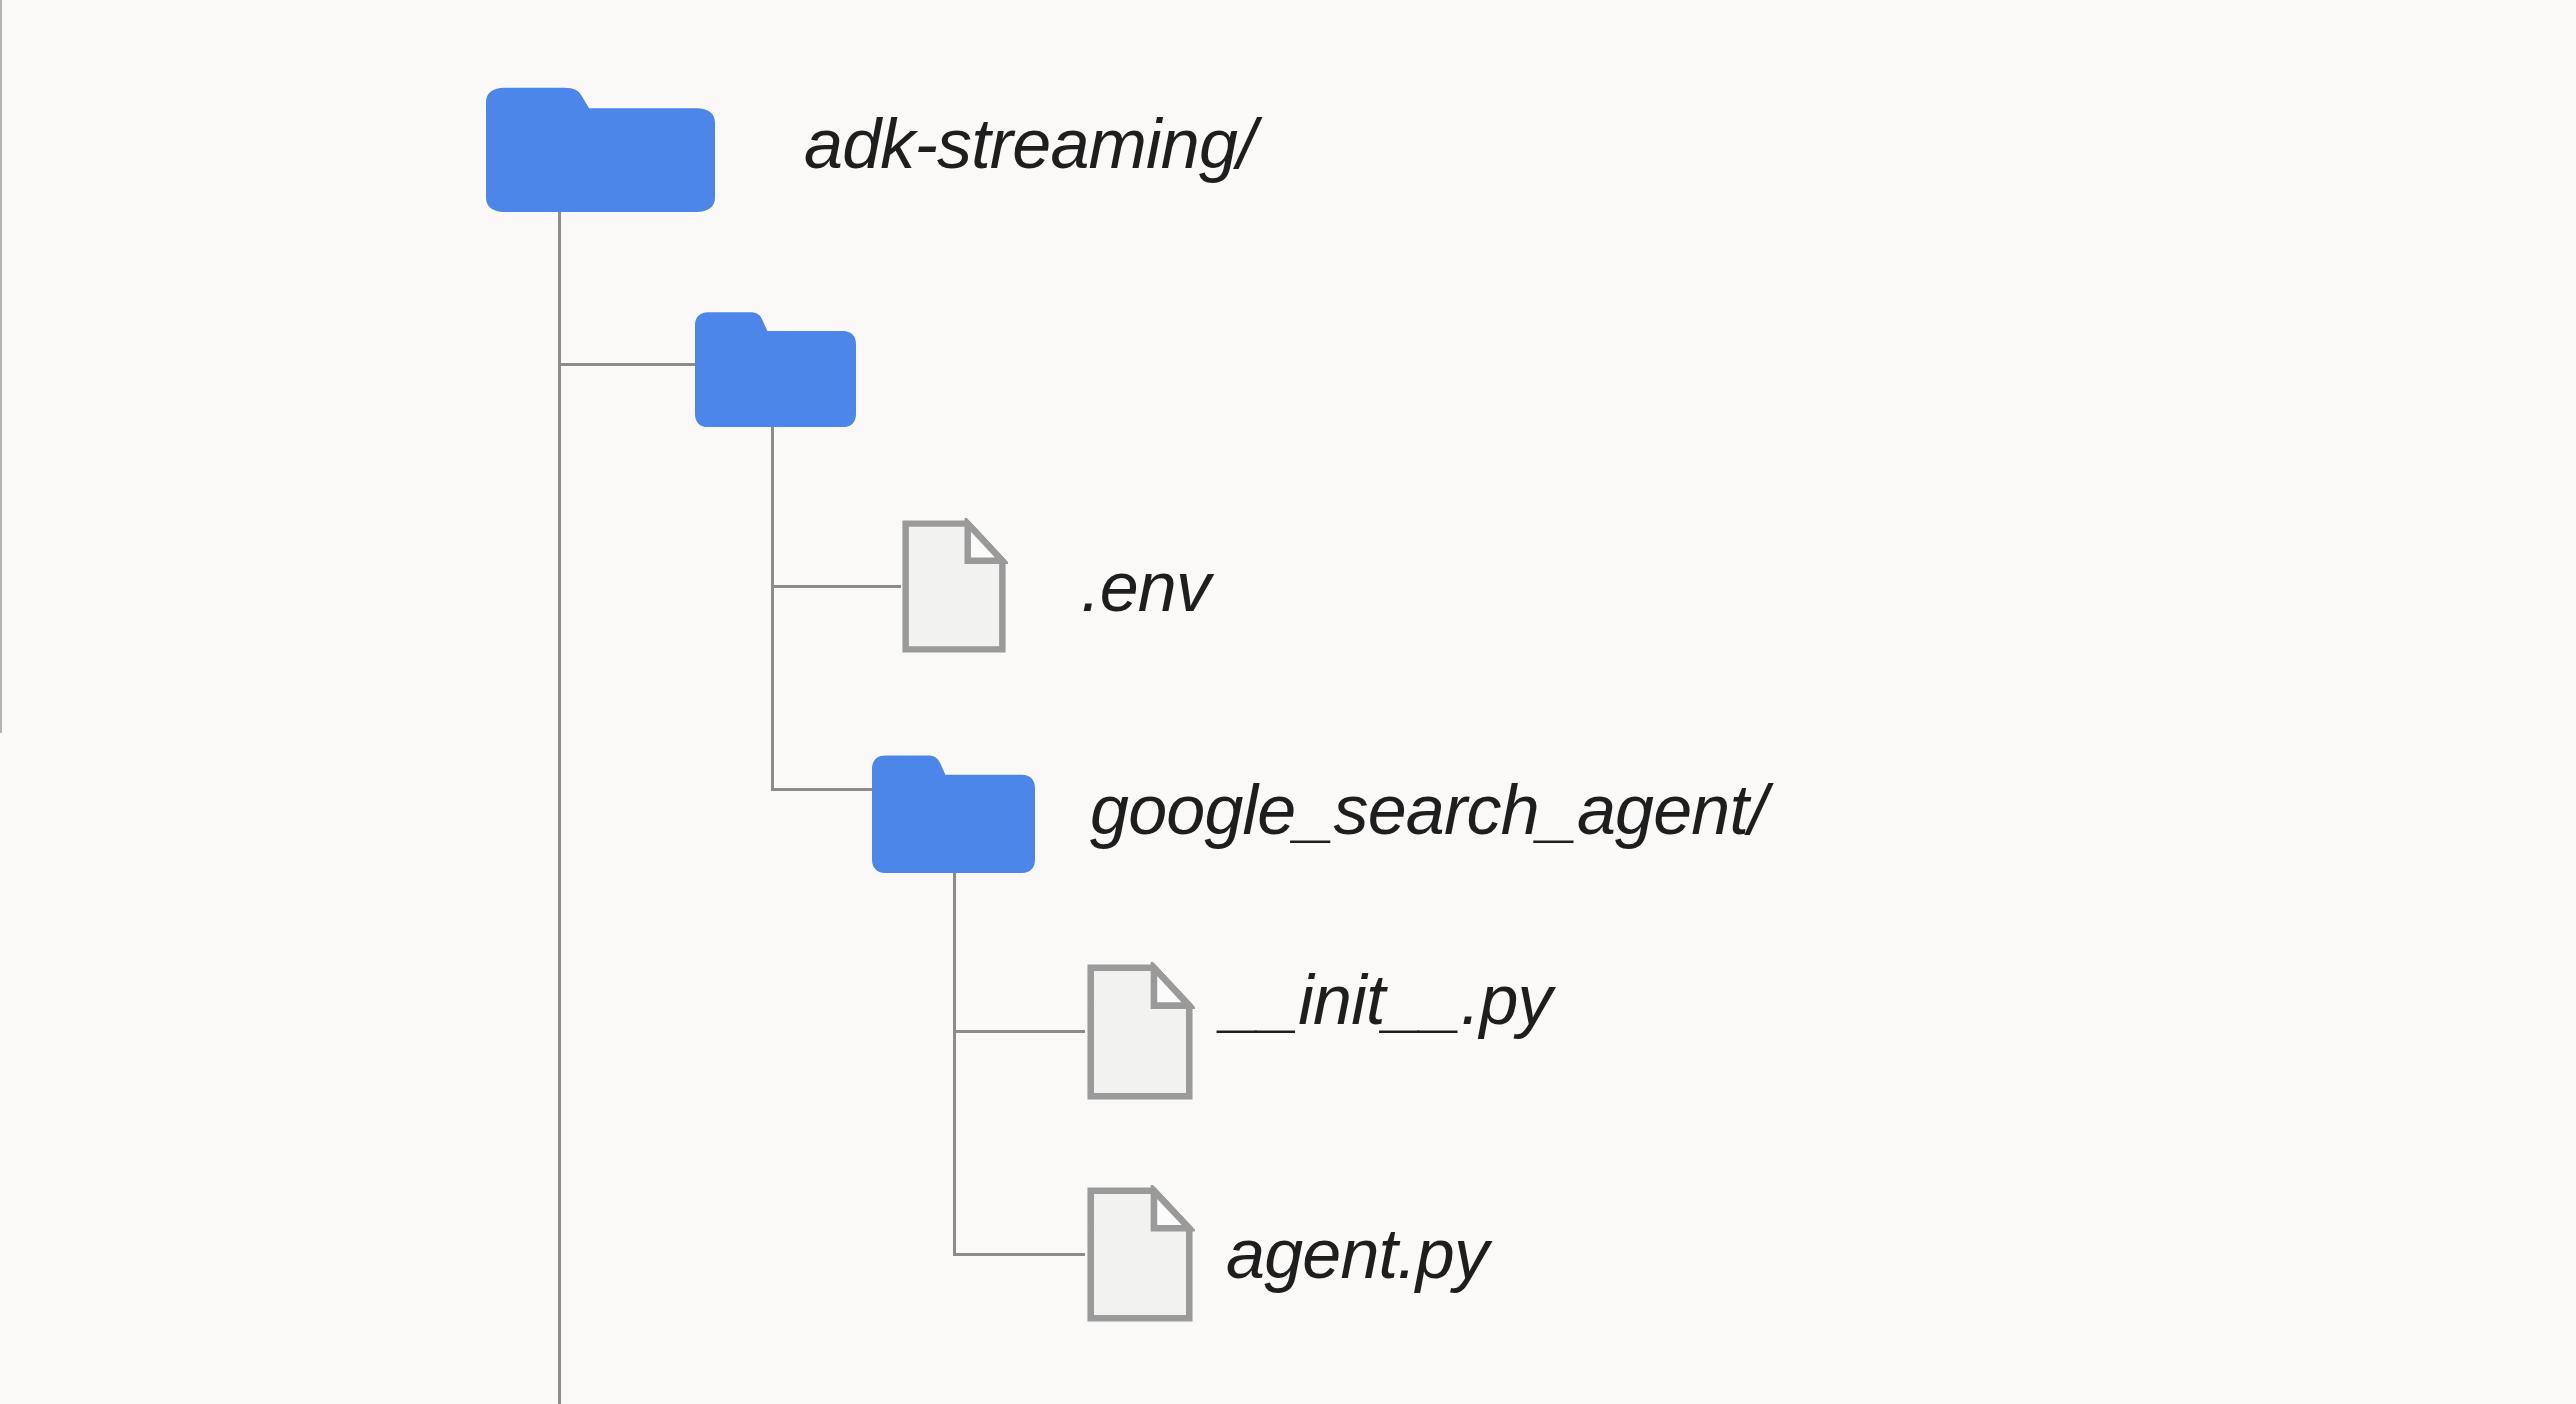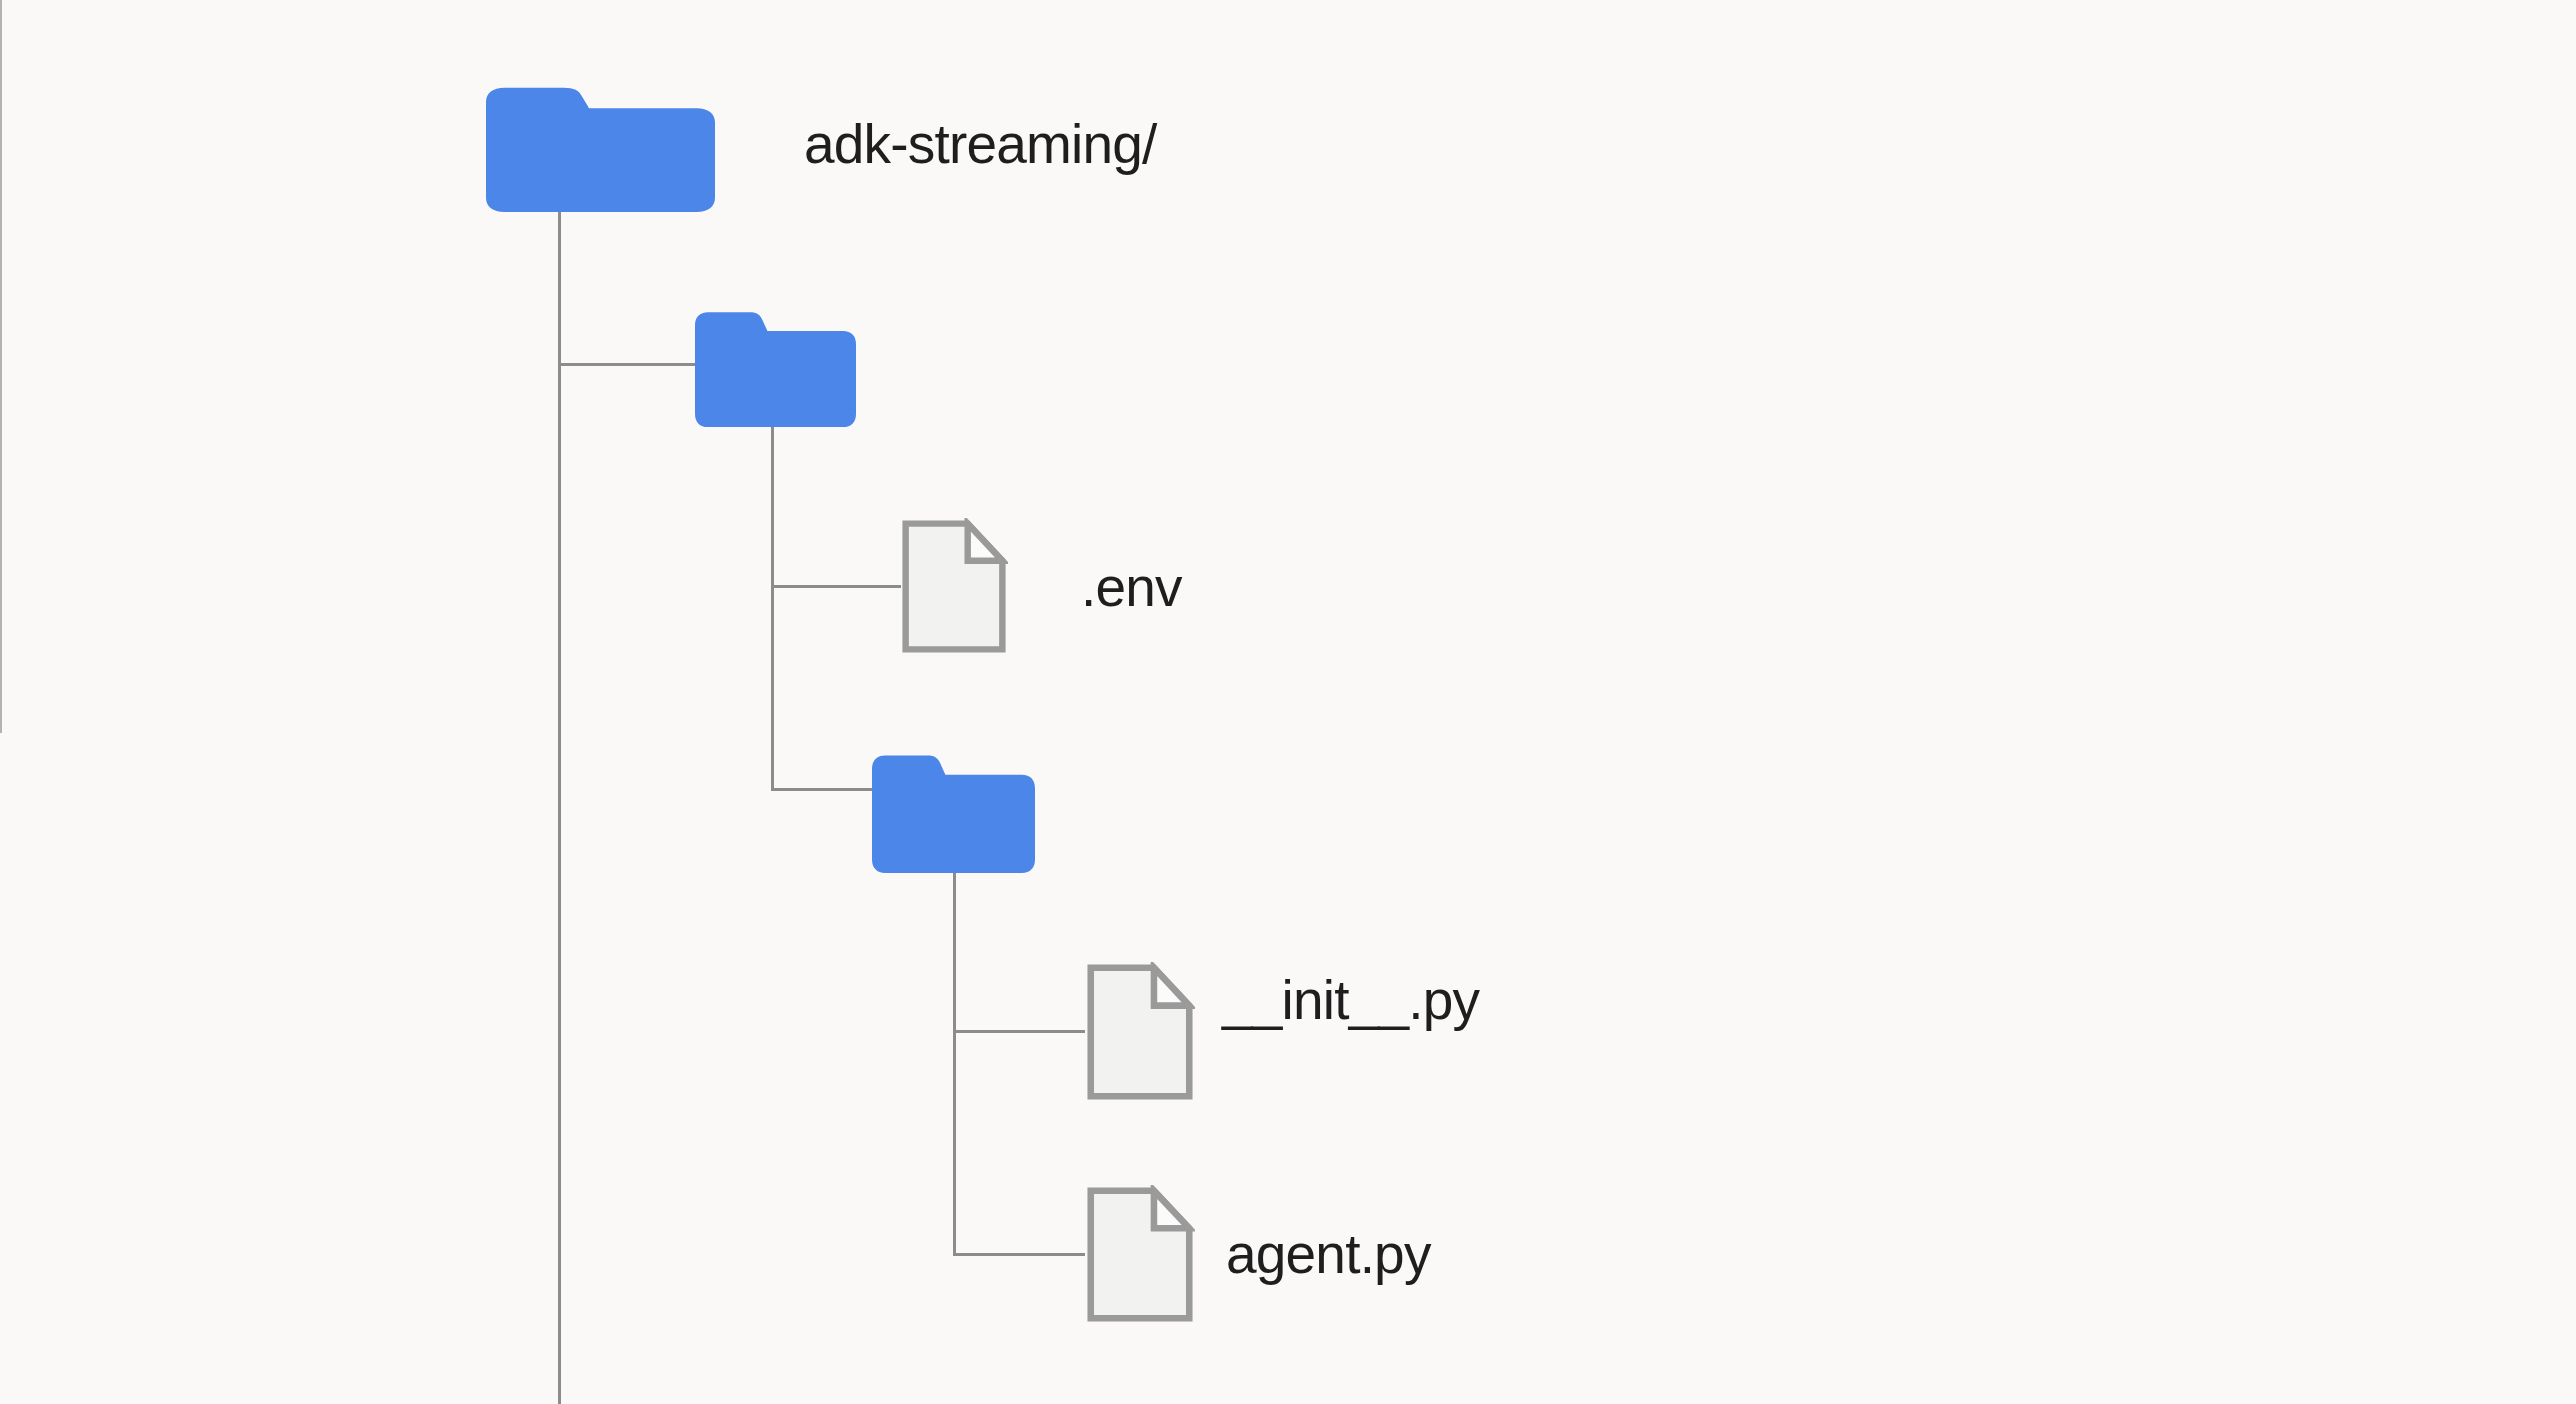--- a/index.html
+++ b/index.html
@@ -26,22 +26,23 @@
   }
   .edge-line{
     position:absolute;background:var(--edge-line-gray);
   }
   .icon{position:absolute;display:block;}
   .folder-shape{fill:var(--folder-blue);}
   .file-body{fill:var(--file-fill);stroke:var(--file-border-gray);stroke-width:8;stroke-linejoin:miter;}
   .file-fold{fill:var(--file-fold-fill);stroke:var(--file-border-gray);stroke-width:8;stroke-linejoin:miter;}
   .label{
     position:absolute;white-space:nowrap;
-    font-size:55px;line-height:97px;letter-spacing:-0.8px;
+    font-size:70px;line-height:97px;letter-spacing:-0.8px;
     color:var(--label-text);
+    font-style:italic;
   }
 </style>
 </head>
 <body>
 
 <div id="canvas">
 
   <div class="edge-line" style="left:0px;top:0px;width:2.4px;height:733px;"></div>
 
   <div class="connector" style="left:558px;top:209px;width:3.2px;height:1195px;"></div>
@@ -64,20 +65,21 @@
 
   <svg class="icon" style="left:900px;top:518px;" width="108" height="137" viewBox="0 0 134 170" preserveAspectRatio="none">
     <path class="file-body" d="M7,7 H84 L127,53 V163 H7 Z"></path>
     <path class="file-fold" d="M84,7 V53 H127 Z"></path>
   </svg>
   <div class="label" style="left:1081px;top:539px;text-align:right;">.env</div>
 
   <svg class="icon" style="left:872px;top:747px;" width="163" height="126" viewBox="0 0 200 150" preserveAspectRatio="none">
     <path class="folder-shape" d="M16,10 h52 c9,0 13,3 16,10 l6,13 h94 c10,0 16,6 16,16 v85 c0,10 -6,16 -16,16 H16 c-10,0 -16,-6 -16,-16 V26 c0,-10 6,-16 16,-16 z"></path>
   </svg>
+  <div class="label" style="left:1090px;top:762px;">google_search_agent/</div>
 
   <svg class="icon" style="left:1085px;top:962px;" width="110" height="140" viewBox="0 0 134 170" preserveAspectRatio="none">
     <path class="file-body" d="M7,7 H84 L127,53 V163 H7 Z"></path>
     <path class="file-fold" d="M84,7 V53 H127 Z"></path>
   </svg>
   <div class="label" style="left:1222px;top:952px;">__init__.py</div>
 
   <svg class="icon" style="left:1085px;top:1185px;" width="110" height="139" viewBox="0 0 134 170" preserveAspectRatio="none">
     <path class="file-body" d="M7,7 H84 L127,53 V163 H7 Z"></path>
     <path class="file-fold" d="M84,7 V53 H127 Z"></path>

